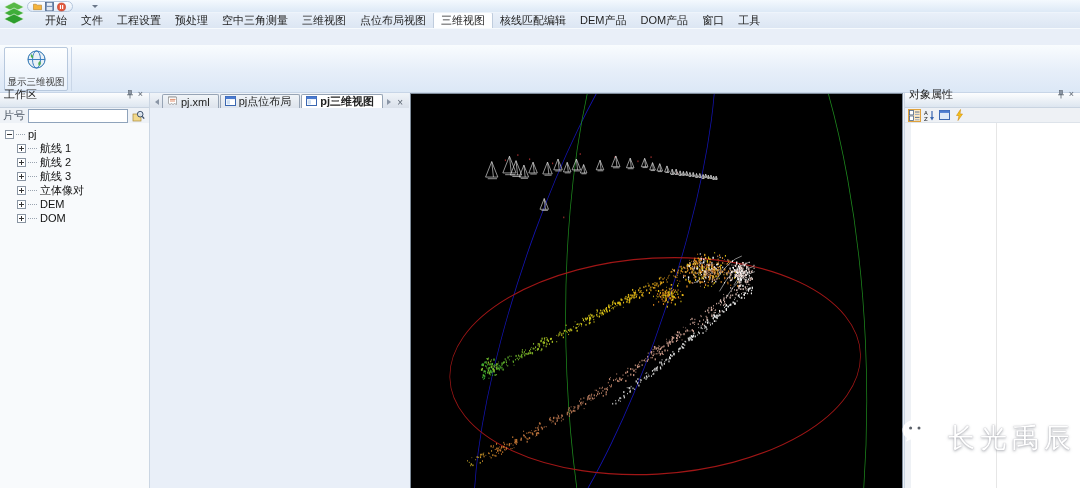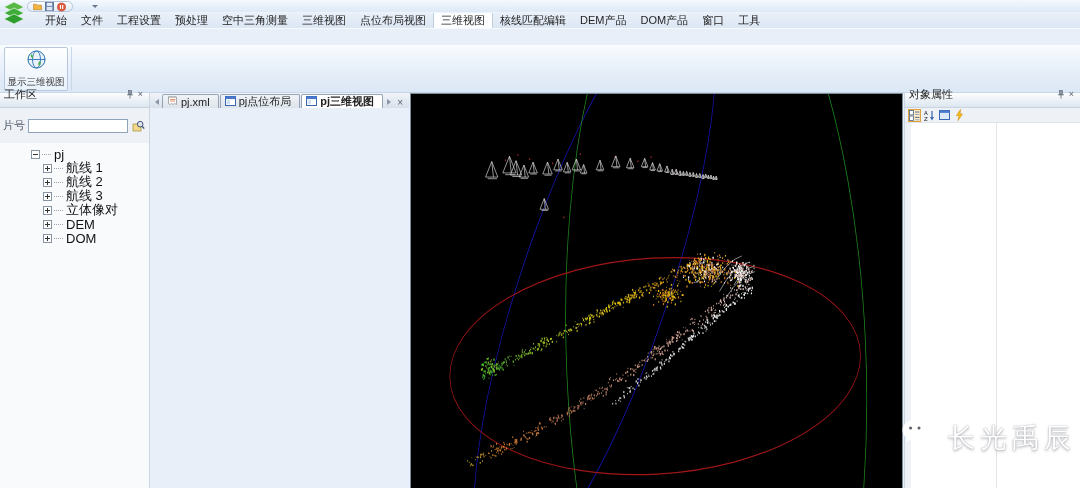--- a/index.html
+++ b/index.html
@@ -27,26 +27,26 @@
   .ribbon-sep { width:1px; height:44px; background:#c9d6e7; margin-left:3px; }
 
   
   .main { display:flex; height:409px; }
 
   .left-panel { width:150px; display:flex; flex-direction:column; background:#eef2f7; border-right:1px solid #cbd6e3; }
   .panel-header { height:15px; background:linear-gradient(#fcfdfe,#dde6f0); border-bottom:1px solid #c9d4e1;
                   display:flex; align-items:center; font-size:11px; color:#222; padding:0 3px 11px 4px; }
   .panel-header .ph-title { flex:1; }
   .ph-btn { width:11px; height:11px; display:flex; align-items:center; justify-content:center; color:#5a6470; font-size:9px; line-height:9px; }
-  .filter-row { display:flex; align-items:center; gap:3px; padding:10px 3px; }
+  .filter-row { display:flex; align-items:center; gap:3px; padding:0 3px; }
   .filter-row .flabel { font-size:11px; color:#4a5563; }
   .filter-row input { flex:1; height:14px; border:1px solid #8fa3bb; background:#fff; font-size:10px; padding:0 2px; min-width:0; }
   .filter-row .fbtn { width:15px; height:14px; display:flex; align-items:center; justify-content:center; }
   .tree { flex:1; background:#f8fafc; padding:4px 0 0 5px; overflow:hidden; }
-  .tree-row { display:flex; align-items:center; height:14px; font-size:13px; color:#111;margin-left:26px; }
+  .tree-row { display:flex; align-items:center; height:14px; font-size:11px; color:#111; }
   .tree-row.child { padding-left:12px; }
   .twisty { width:9px; height:9px; border:1px solid #8a95a3; background:#fff; position:relative; flex:0 0 9px; }
   .twisty::before { content:""; position:absolute; left:1px; right:1px; top:3px; height:1px; background:#333; }
   .twisty.plus::after { content:""; position:absolute; top:1px; bottom:1px; left:3px; width:1px; background:#333; }
   .tree-dash { width:9px; height:1px; border-top:1px dotted #9aa4b0; margin:0 3px 0 2px; flex:0 0 9px; }
 
   .center { flex:1; min-width:0; display:flex; flex-direction:row; background:#e9eff8; }
   .tabbar { height:15px; display:flex; align-items:flex-end; background:linear-gradient(#f0f4f9,#d9e0ea); padding:0 3px 0 2px; }
   .tab-scroll { width:10px; height:12px; display:flex; align-items:center; justify-content:center; }
   .tri-left { width:0; height:0; border-top:3px solid transparent; border-bottom:3px solid transparent; border-right:4px solid #8a95a5; }

